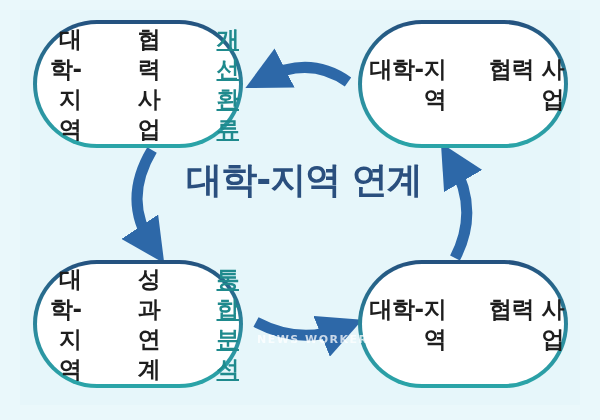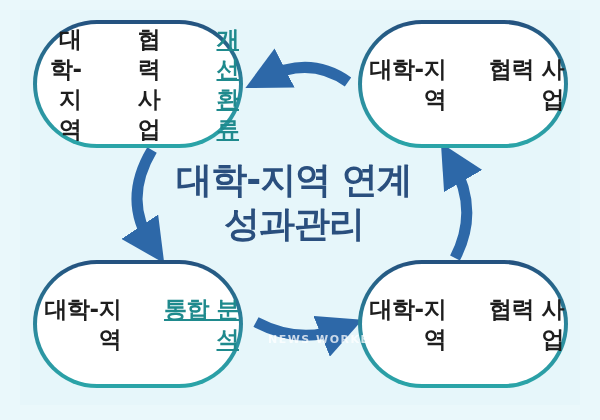--- a/index.html
+++ b/index.html
@@ -31,27 +31,27 @@
     font-size:23px; font-weight:bold; color:#1e1e1e; line-height:30px; letter-spacing:-0.5px;
   }
   .node .l3 {
     font-size:23px; font-weight:bold; color:#1f8a8d; line-height:30px; letter-spacing:-0.5px;text-decoration:underline;
   }
   #n-tl { left:33px; top:20px; }
   #n-tr { left:358px; top:20px; }
   #n-bl { left:33px; top:260px; }
   #n-br { left:358px; top:260px; }
   .center {
-    position:absolute; left:144px; top:158px; width:300px; text-align:center;
+    position:absolute; left:154px; top:158px; width:300px; text-align:center;
     color:#2a4f7e; font-weight:bold;
   }
   .center .c1 { font-size:36px; line-height:44px; letter-spacing:-1px; }
   .center .c2 { font-size:36px; line-height:44px; letter-spacing:-1px; }
   .watermark {
-    position:absolute; left:268px; top:333px;
+    position:absolute; left:257px; top:333px;
     font-size:11px; color:rgba(255,255,255,0.75); letter-spacing:1.5px; font-weight:bold;
   }
 </style>
 </head>
 <body>
 
 <div class="panel"></div>
 
 <svg class="arrows" viewBox="0 0 600 420">
   <defs>
@@ -73,25 +73,25 @@
   <div class="l1">대학-지역</div>
   <div class="l2">협력 사업</div>
   <div class="l3">개선 환류</div>
 </div>
 <div class="node" id="n-tr">
   <div class="l1">대학-지역</div>
   <div class="l2">협력 사업</div>
 </div>
 <div class="node" id="n-bl">
   <div class="l1">대학-지역</div>
+  <div class="l2">성과 연계</div>
   <div class="l3">통합 분석</div>
 </div>
 <div class="node" id="n-br">
   <div class="l1">대학-지역</div>
   <div class="l2">협력 사업</div>
 </div>
 
 <div class="center">
   <div class="c1">대학-지역 연계</div>
-  <div class="c2">성과관리</div>
 </div>
 
 <div class="watermark">NEWS WORKER</div>
 
 </body></html>

